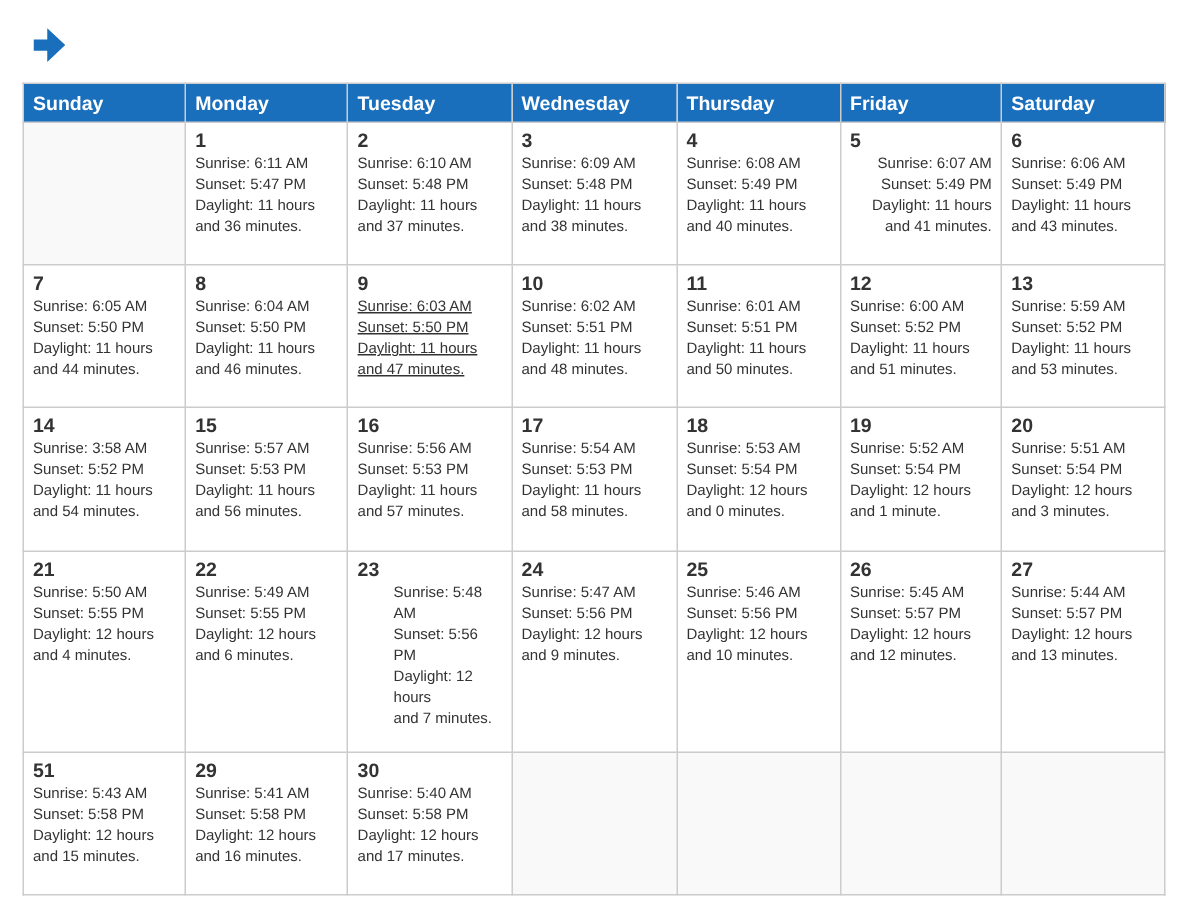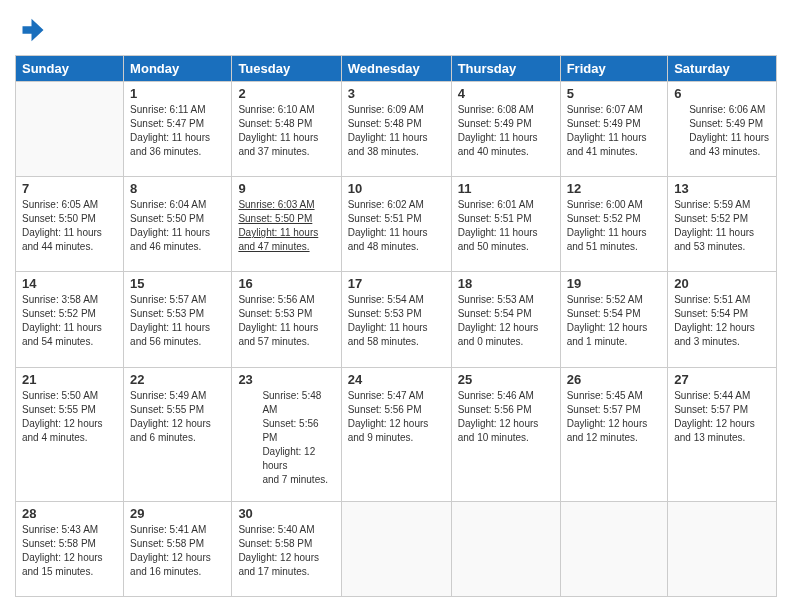--- a/index.html
+++ b/index.html
@@ -149,28 +149,28 @@
           </td>
           <td>
             <span class="day-number">4</span>
             <div class="day-info" style="white-space: pre-line;">Sunrise: 6:08 AM
 Sunset: 5:49 PM
 Daylight: 11 hours
 and 40 minutes.</div>
           </td>
           <td>
             <span class="day-number">5</span>
-            <div class="day-info" style="white-space: pre-line;">Sunrise: 6:07 AM
+            <div class="day-info" style="white-space: pre-line; text-align: right;">Sunrise: 6:07 AM
 Sunset: 5:49 PM
 Daylight: 11 hours
 and 41 minutes.</div>
           </td>
           <td>
             <span class="day-number">6</span>
-            <div class="day-info" style="white-space: pre-line; margin-left: 15px;">Sunrise: 6:06 AM
+            <div class="day-info" style="white-space: pre-line;">Sunrise: 6:06 AM
 Sunset: 5:49 PM
 Daylight: 11 hours
 and 43 minutes.</div>
           </td>
         </tr>
         <tr>
           <td>
             <span class="day-number">7</span>
             <div class="day-info" style="white-space: pre-line;">Sunrise: 6:05 AM
 Sunset: 5:50 PM
@@ -317,21 +317,21 @@
           <td>
             <span class="day-number">27</span>
             <div class="day-info" style="white-space: pre-line;">Sunrise: 5:44 AM
 Sunset: 5:57 PM
 Daylight: 12 hours
 and 13 minutes.</div>
           </td>
         </tr>
         <tr>
           <td>
-            <span class="day-number">28</span>
+            <span class="day-number">51</span>
             <div class="day-info" style="white-space: pre-line;">Sunrise: 5:43 AM
 Sunset: 5:58 PM
 Daylight: 12 hours
 and 15 minutes.</div>
           </td>
           <td>
             <span class="day-number">29</span>
             <div class="day-info" style="white-space: pre-line;">Sunrise: 5:41 AM
 Sunset: 5:58 PM
 Daylight: 12 hours

